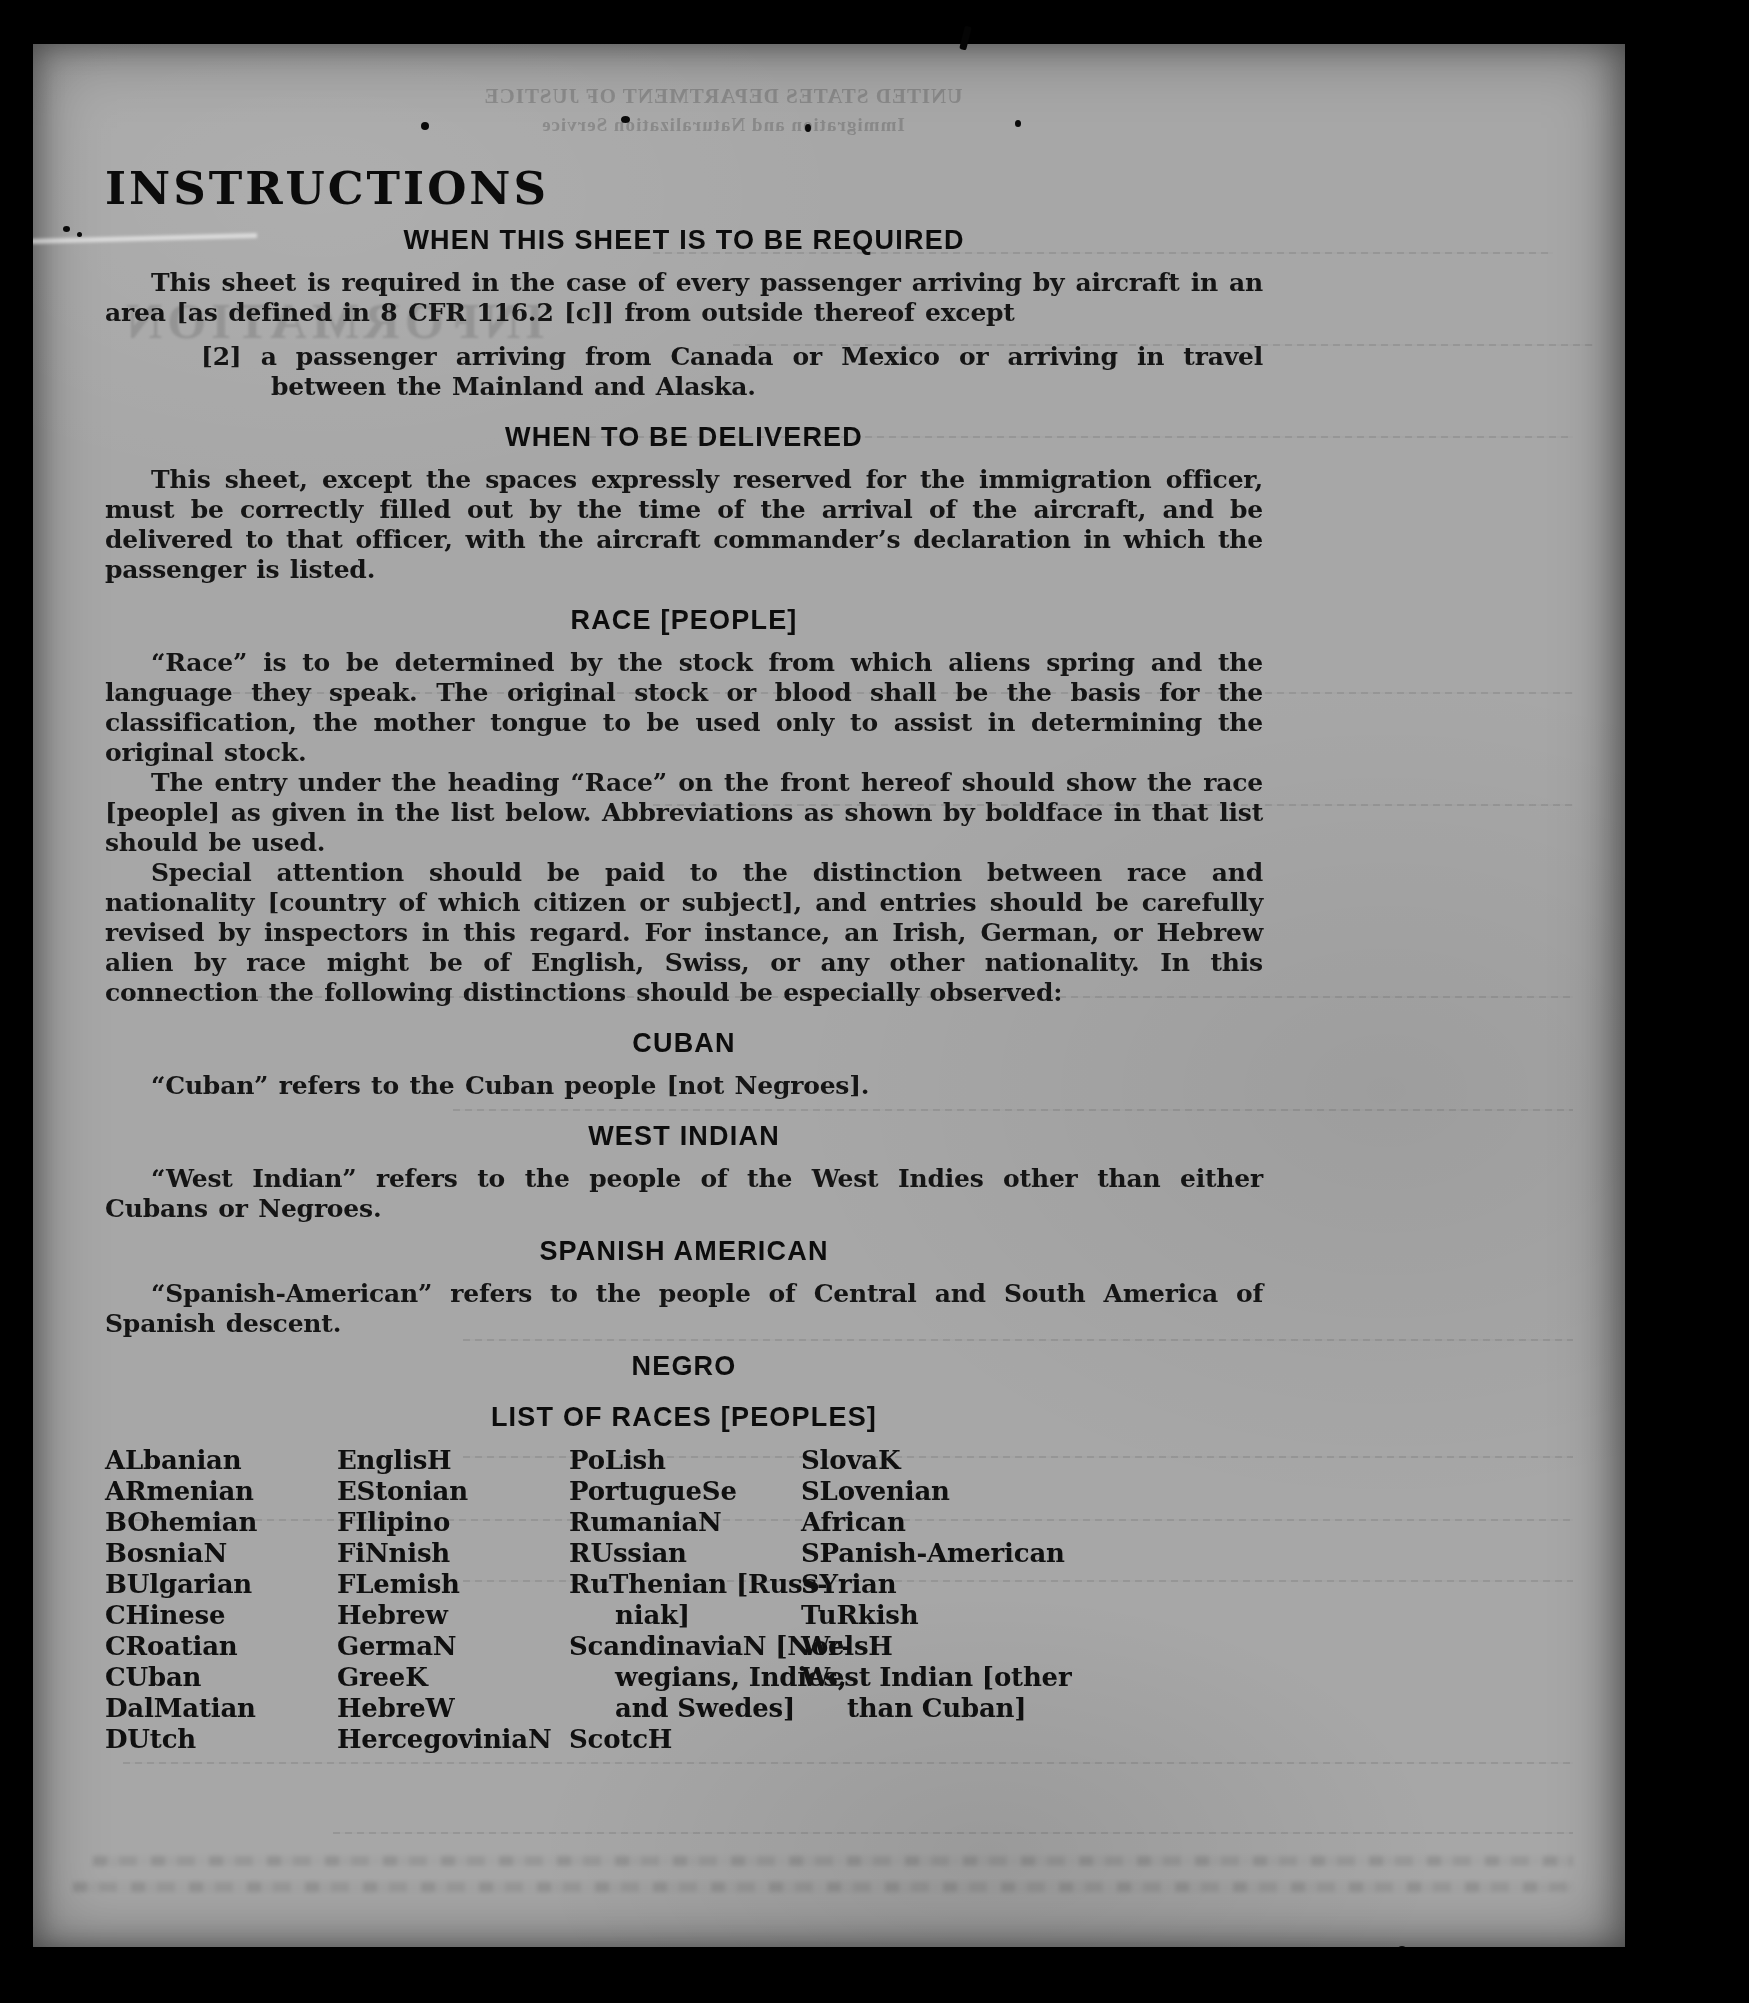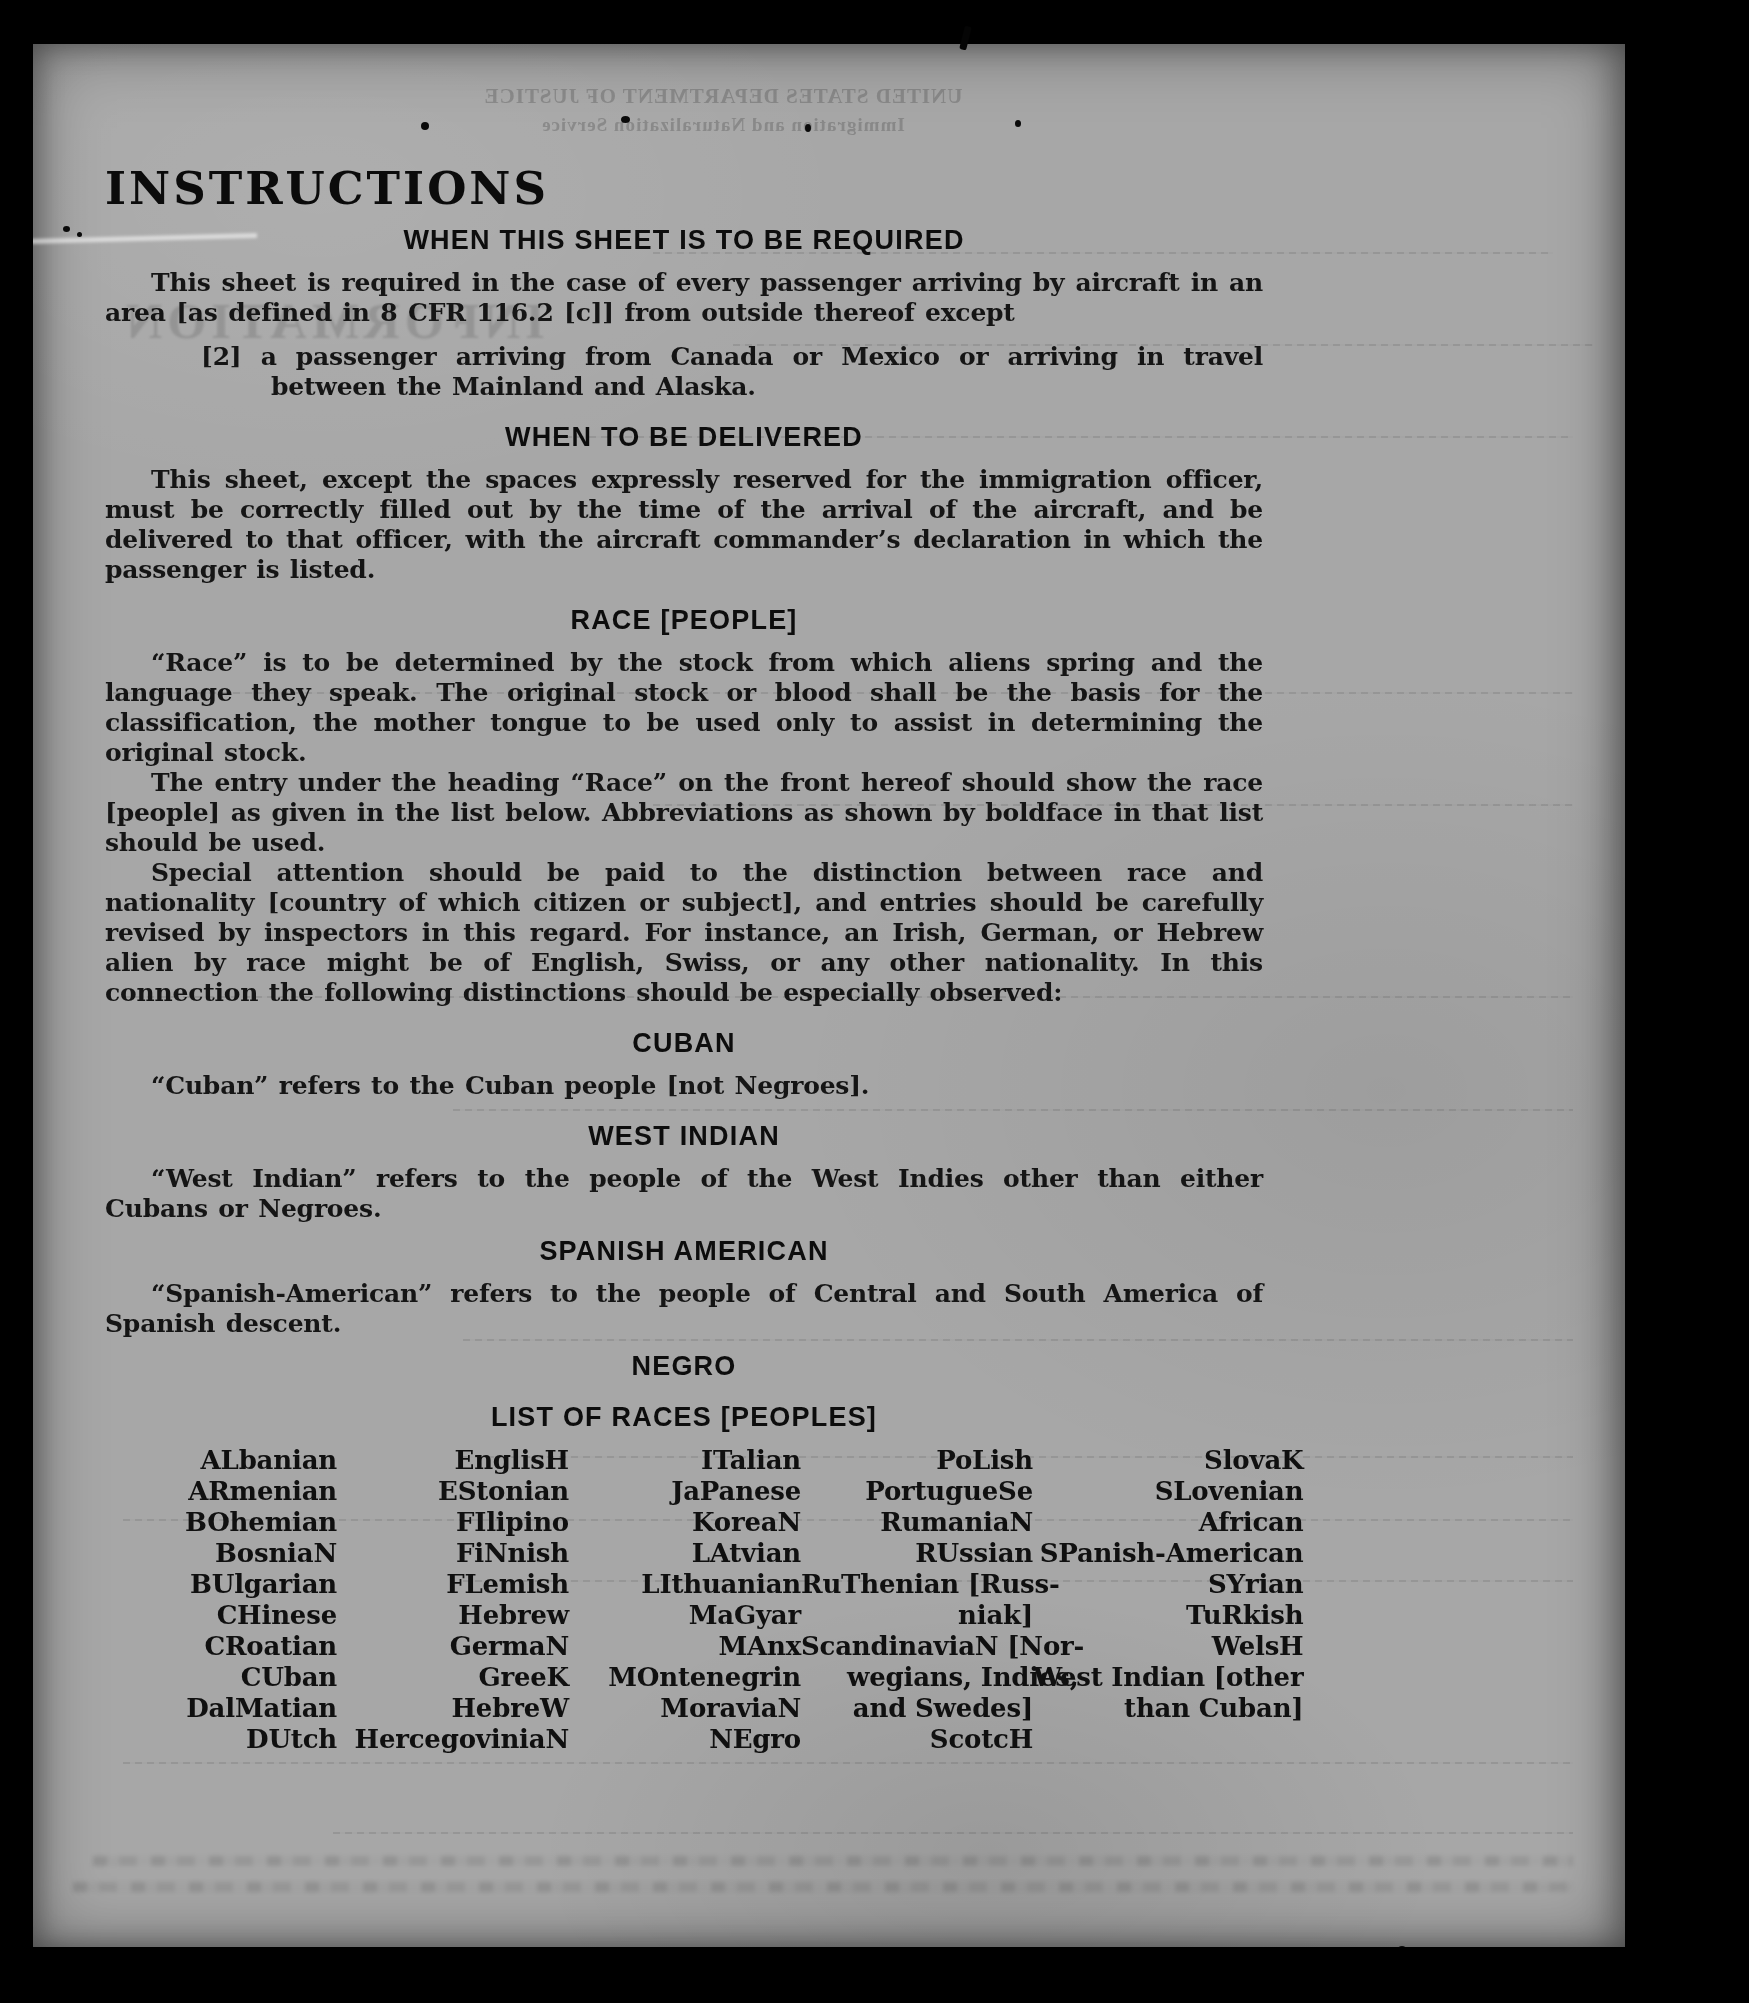--- a/index.html
+++ b/index.html
@@ -41,21 +41,21 @@
     text-align:justify;color:#151515;
     margin:0;text-indent:46px;letter-spacing:-0.2px;
     word-spacing:2px;
   }
   .p.tight{margin-bottom:14px;}
   .numitem{
     padding-left:166px;text-indent:-70px;text-align:justify;
     font-size:25px;font-weight:bold;line-height:30px;color:#151515;
     margin:0;letter-spacing:-0.2px;word-spacing:2px;
   }
-  .races{display:flex;margin:8px 0 2px 0;text-align:right;}
+  .races{display:flex;margin:8px 0 2px 0;}
   .race-col{width:232px;flex:0 0 auto;}
   .race-col:last-child{width:auto;flex:1 1 auto;}
   .race-item{
     font-size:26px;font-weight:bold;line-height:31px;
     color:#101010;white-space:nowrap;letter-spacing:-0.2px;
   }
   .race-item.cont{padding-left:46px;}
   
   .ghost{
     position:absolute;
@@ -174,32 +174,20 @@
           <div class="race-item">FIlipino</div>
           <div class="race-item">FiNnish</div>
           <div class="race-item">FLemish</div>
           <div class="race-item">Hebrew</div>
           <div class="race-item">GermaN</div>
           <div class="race-item">GreeK</div>
           <div class="race-item">HebreW</div>
           <div class="race-item">HercegoviniaN</div>
         </div>
         <div class="race-col">
-          <div class="race-item">ITalian</div>
-          <div class="race-item">JaPanese</div>
-          <div class="race-item">KoreaN</div>
-          <div class="race-item">LAtvian</div>
-          <div class="race-item">LIthuanian</div>
-          <div class="race-item">MaGyar</div>
-          <div class="race-item">MAnx</div>
-          <div class="race-item">MOntenegrin</div>
-          <div class="race-item">MoraviaN</div>
-          <div class="race-item">NEgro</div>
-        </div>
-        <div class="race-col">
           <div class="race-item">PoLish</div>
           <div class="race-item">PortugueSe</div>
           <div class="race-item">RumaniaN</div>
           <div class="race-item">RUssian</div>
           <div class="race-item">RuThenian [Russ-</div>
           <div class="race-item cont">niak]</div>
           <div class="race-item">ScandinaviaN [Nor-</div>
           <div class="race-item cont">wegians, Indies,</div>
           <div class="race-item cont">and Swedes]</div>
           <div class="race-item">ScotcH</div>

